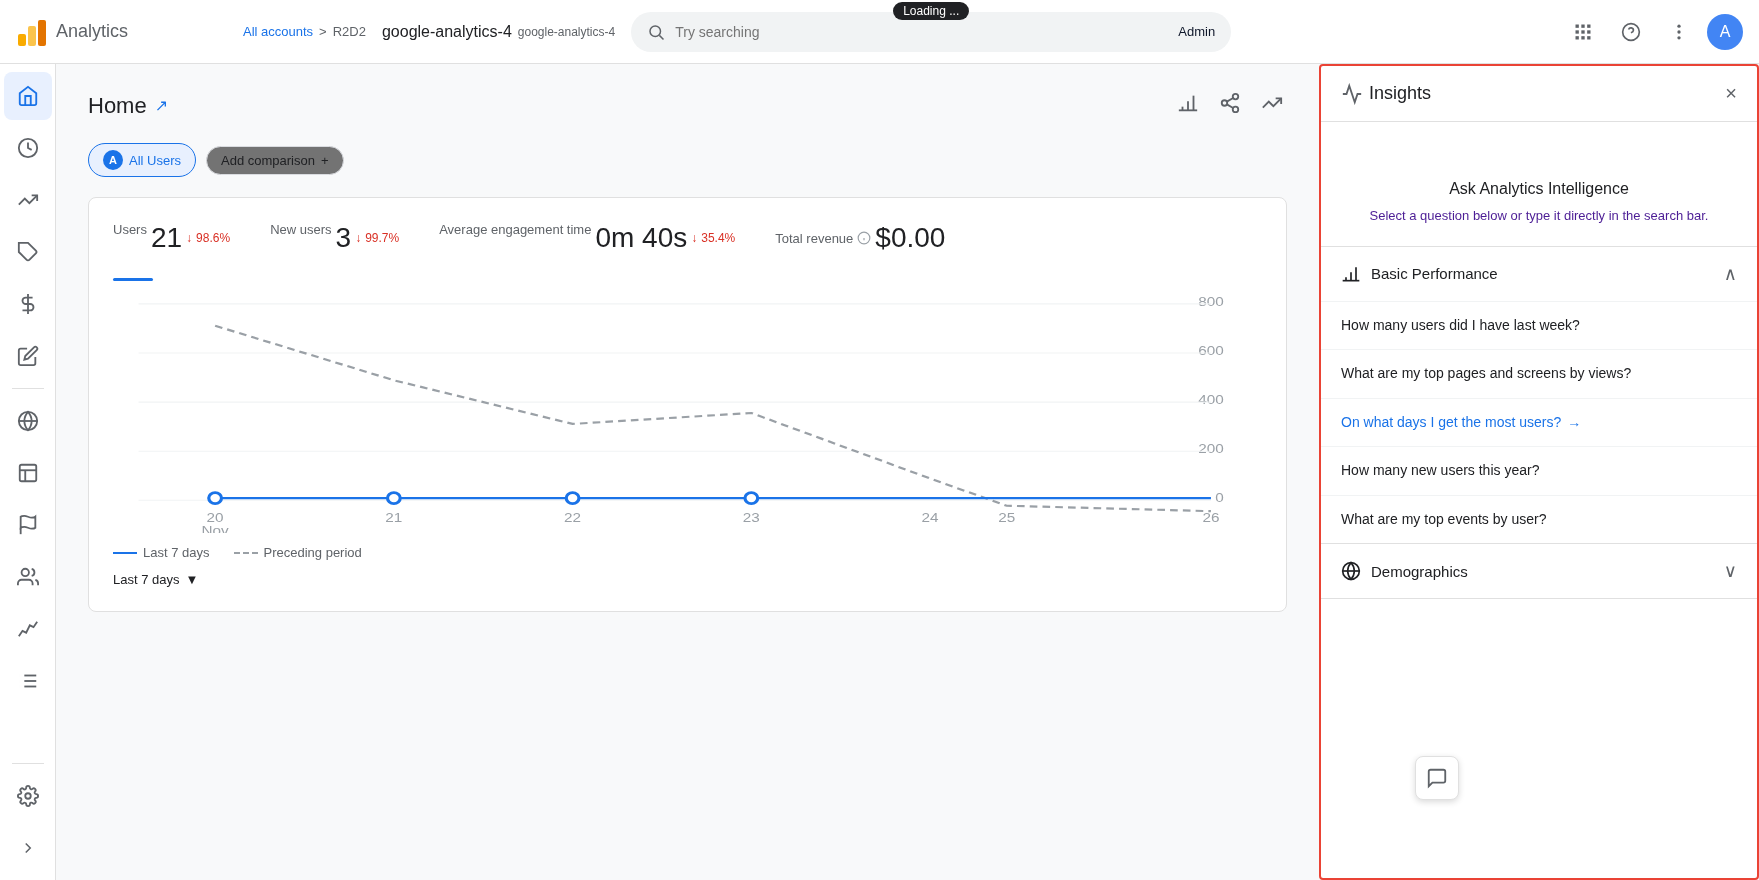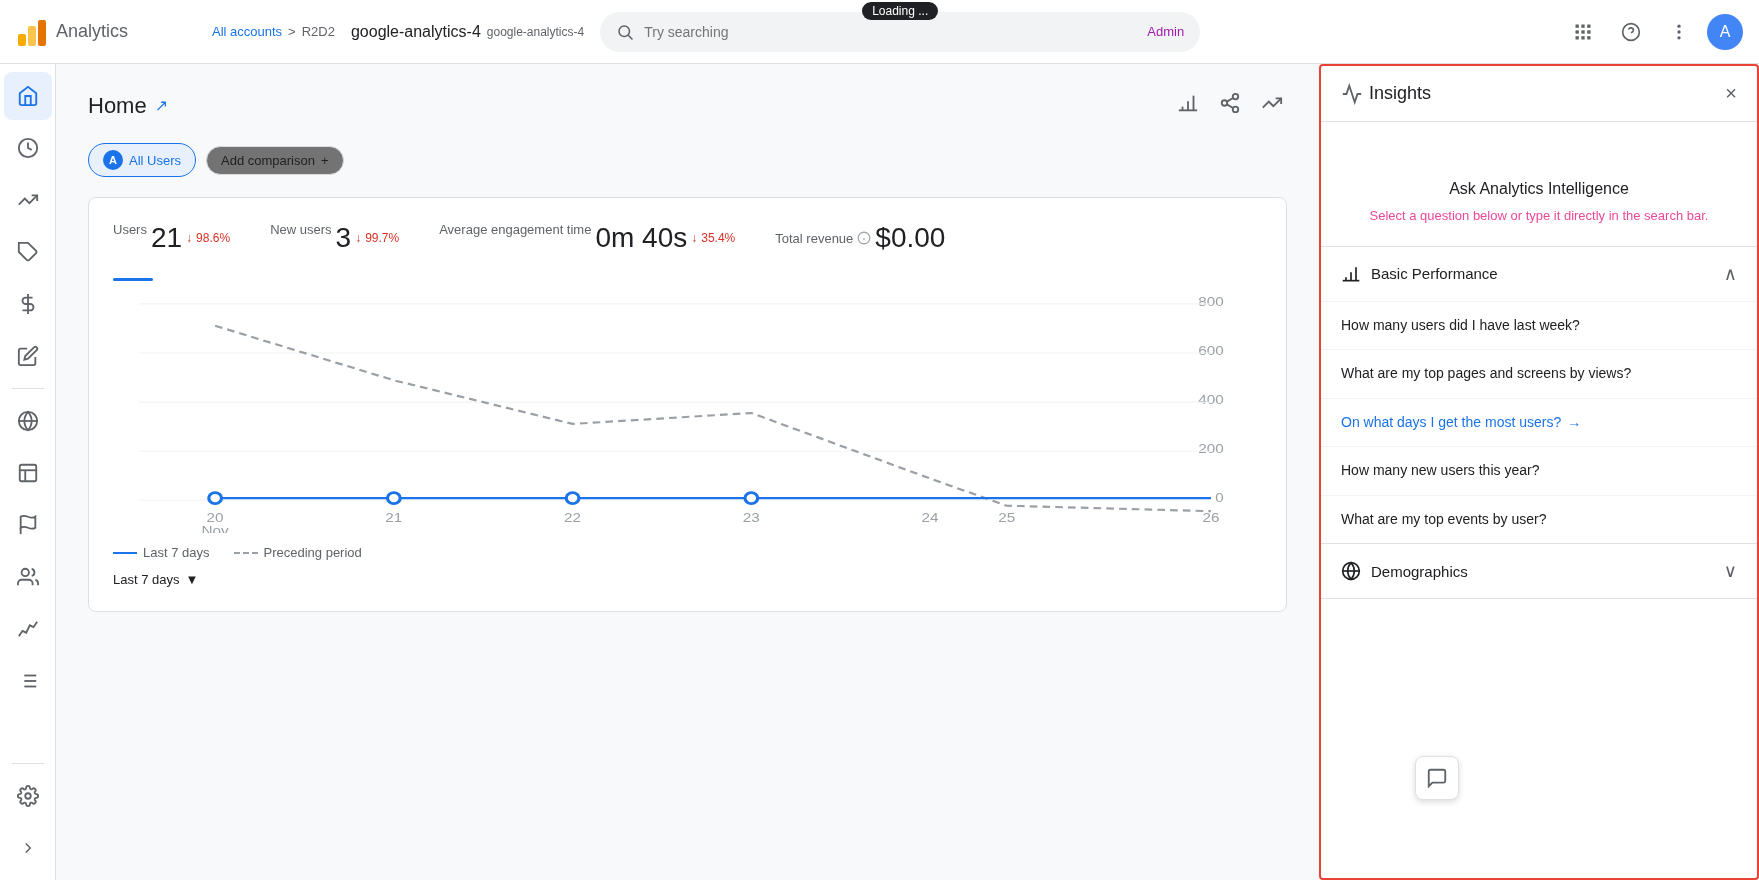--- a/index.html
+++ b/index.html
@@ -143,21 +143,21 @@
     .insights-header {
       display: flex; align-items: center; justify-content: space-between;
       padding: 16px 20px; border-bottom: 1px solid #e0e0e0;
     }
     .insights-title { display: flex; align-items: center; gap: 6px; font-size: 18px; font-weight: 500; }
     .insights-close { background: none; border: none; cursor: pointer; font-size: 20px; color: #5f6368; }
 
     
     .ask-section { padding: 20px; border-bottom: 1px solid #e0e0e0; text-align: center; }
     .ask-title { font-size: 16px; font-weight: 500; margin-bottom: 8px; margin-top: 38px; }
-    .ask-subtitle { font-size: 13px; color: #ec4899; line-height: 1.5; }
+    .ask-subtitle { font-size: 13px; color: #4c1d95; line-height: 1.5; }
 
     
     .insights-section { border-bottom: 1px solid #e0e0e0; }
     .insights-section-header {
       display: flex; align-items: center; justify-content: space-between;
       padding: 16px 20px; cursor: pointer;
     }
     .insights-section-title { display: flex; align-items: center; gap: 10px; font-size: 15px; font-weight: 500; }
     .insights-section-toggle { color: #5f6368; font-size: 18px; }
 
@@ -184,37 +184,37 @@
 
     <svg class="logo-icon" viewBox="0 0 32 32">
       <rect x="2" y="18" width="8" height="12" rx="2" fill="#f9ab00"></rect>
       <rect x="12" y="10" width="8" height="20" rx="2" fill="#f9ab00" opacity="0.7"></rect>
       <rect x="22" y="4" width="8" height="26" rx="2" fill="#e37400"></rect>
     </svg>
     <span class="topbar-logo-text">Analytics</span>
   </div>
 
   <div class="topbar-breadcrumb">
-    <span style="cursor:pointer;color:#1a73e8;">All accounts</span>
+    <span style="cursor:pointer;color:#1a73e8;margin-left:31px;">All accounts</span>
     <span>&gt;</span>
     <span>R2D2</span>
   </div>
 
   <div class="topbar-account-select">
     <span>google-analytics-4</span>
     <span class="caret">google-analytics-4</span>
   </div>
 
   <div class="topbar-search">
     <svg width="18" height="18" viewBox="0 0 24 24" fill="none" stroke="#5f6368" stroke-width="2">
       <circle cx="11" cy="11" r="7"></circle>
         <line x1="16.5" y1="16.5" x2="22" y2="22"></line>
     </svg>
     <input type="text" placeholder="Try searching" style="">
-    <span style="color:#a21caf;font-size:13px;">Admin</span>
+    <span style="color:#0f172a;font-size:13px;">Admin</span>
     <span class="loading-badge">Loading ...</span>
   </div>
 
   <div class="topbar-actions">
     <button class="icon-btn">
       <svg width="20" height="20" viewBox="0 0 24 24" fill="#5f6368">
         <rect x="3" y="3" width="4" height="4"></rect>
           <rect x="10" y="3" width="4" height="4"></rect>
           <rect x="17" y="3" width="4" height="4"></rect>
         <rect x="3" y="10" width="4" height="4"></rect>

